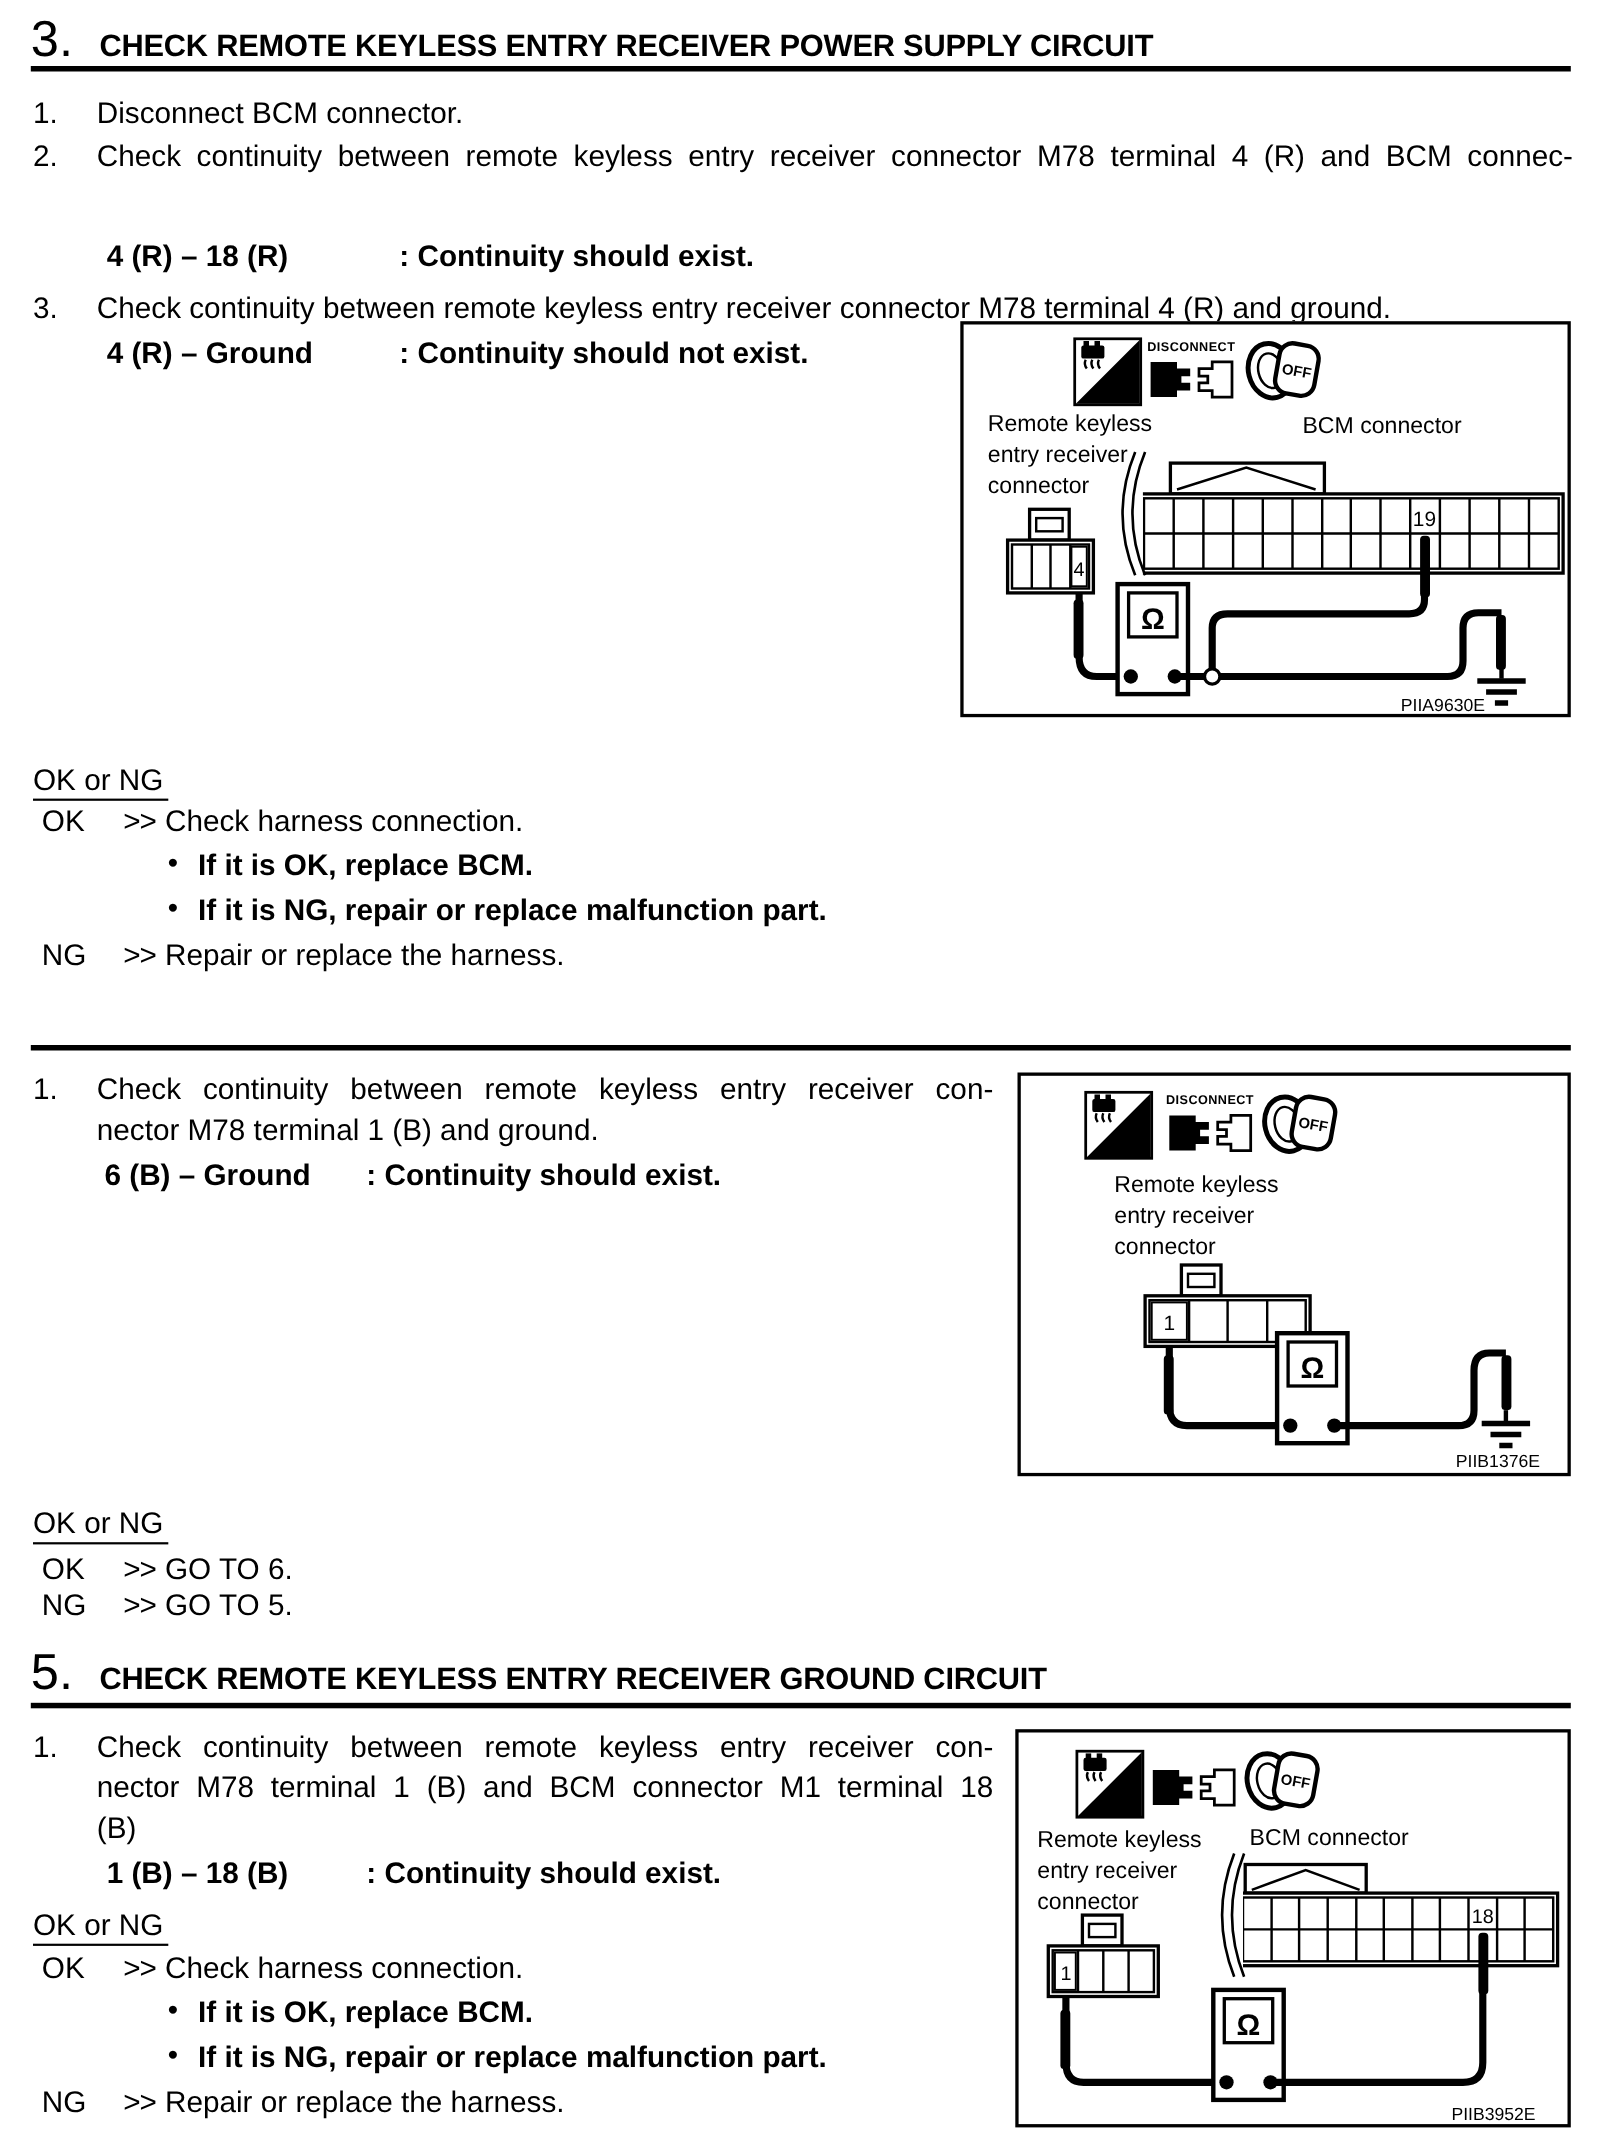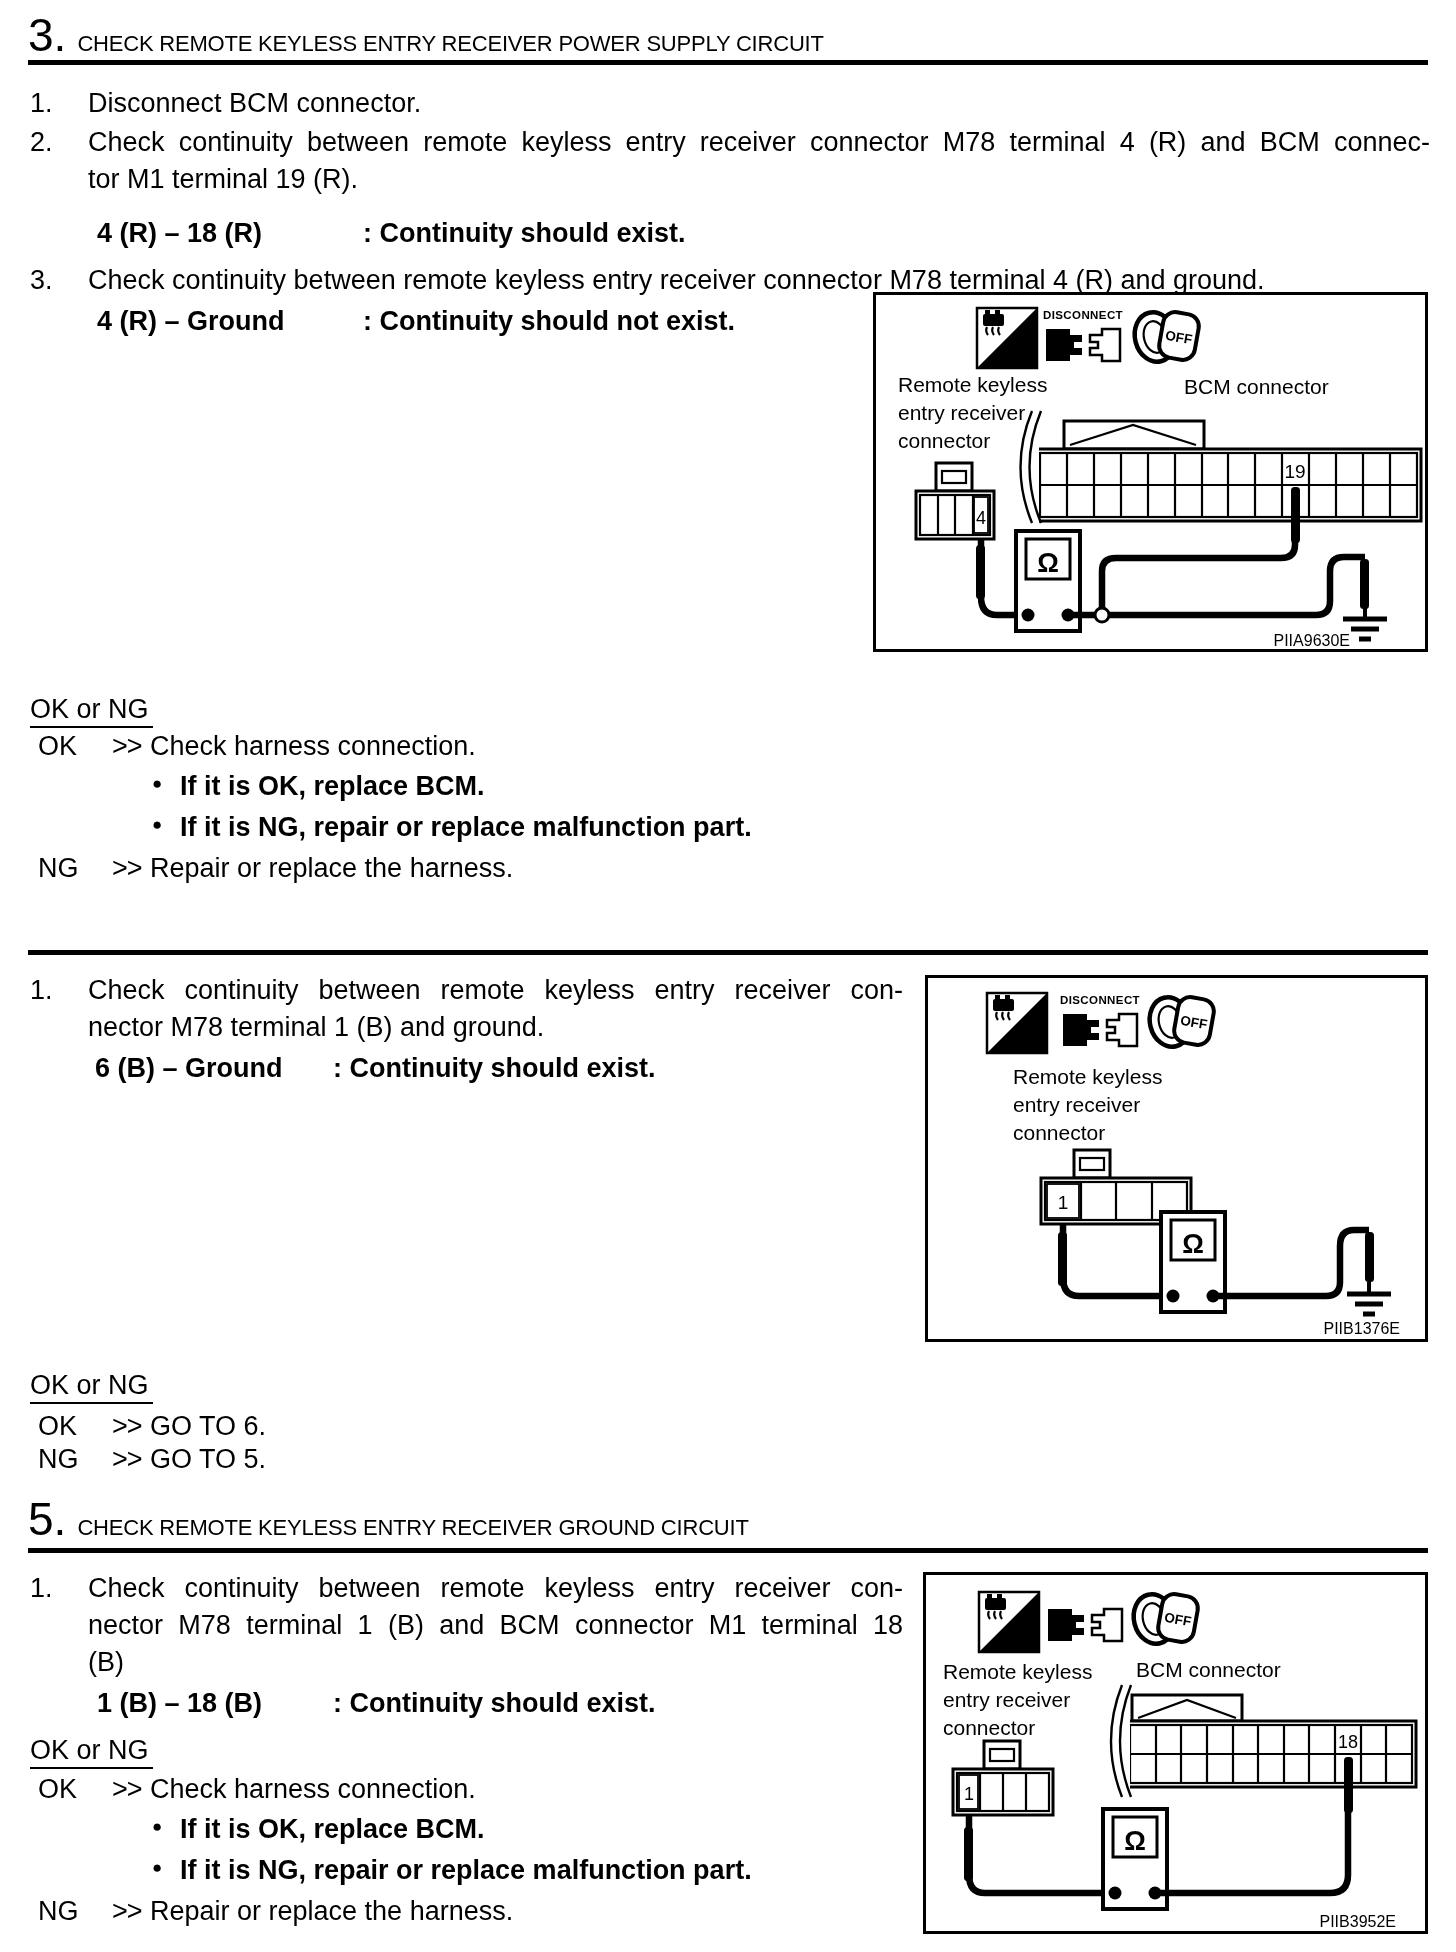--- a/index.html
+++ b/index.html
@@ -1,20 +1,20 @@
 <!DOCTYPE html>
 <html><head>
 <meta charset="utf-8">
 <style>
   html,body{margin:0;padding:0;background:#fff;}
   .page{position:relative;width:1456px;height:1952px;background:#fff;color:#000;
         font-family:"Liberation Sans",sans-serif;overflow:hidden;}
   .sec-head{position:absolute;left:28px;white-space:nowrap;}
   .sec-num{font-size:46px;font-weight:400;}
-  .sec-title{font-size:22px;font-weight:400;margin-left:11px;letter-spacing:-0.2px;}
+  .sec-title{font-size:28px;font-weight:700;margin-left:24px;letter-spacing:-0.2px;}
   .rule{position:absolute;left:28px;width:1400px;height:5px;background:#000;}
   .step{position:absolute;left:30px;font-size:27px;line-height:37px;}
   .step-num{position:absolute;left:0;top:0;}
   .step-lines{margin-left:58px;}
   .w-full .line{width:1342px;}
   .w-col .line{width:815px;}
   .line.just{text-align:justify;text-align-last:justify;}
   .spec{position:absolute;font-weight:700;font-size:27px;height:34px;}
   .spec span{position:absolute;top:0;white-space:nowrap;}
   .okng-label{position:absolute;left:30px;font-size:27px;}
@@ -84,21 +84,20 @@
     <span class="step-num">1.</span>
     <div class="step-lines">
         <div class="line">Disconnect BCM connector.</div>
       </div>
   </div>
 
   <div class="step w-full" style="top:124px">
     <span class="step-num">2.</span>
     <div class="step-lines">
       <div class="line just">Check continuity between remote keyless entry receiver connector M78 terminal 4 (R) and BCM connec-</div>
-      <div class="line">tor M1 terminal 19 (R).</div>
     </div>
   </div>
 
   <div class="spec" style="top:218px">
     <span style="left:97px">4 (R) – 18 (R)</span>
     <span style="left:363px">: Continuity should exist.</span>
   </div>
 
   <div class="step w-full" style="top:262px">
     <span class="step-num">3.</span>

